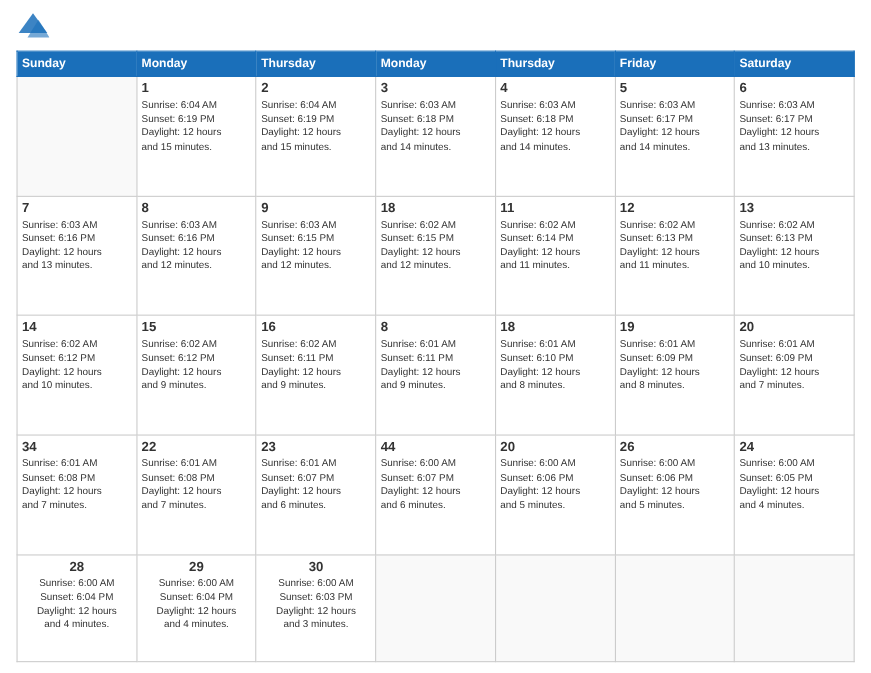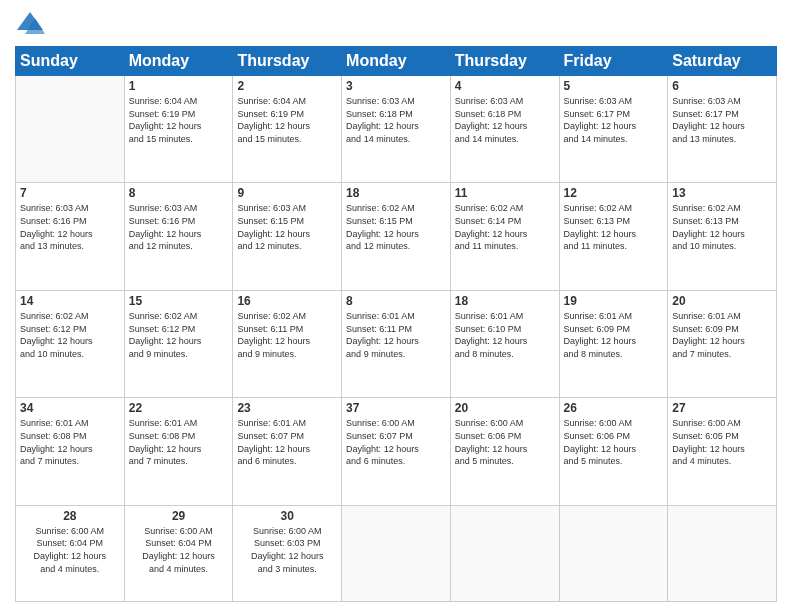--- a/index.html
+++ b/index.html
@@ -63,21 +63,21 @@
     .calendar {
       flex: 1;
       border: 1px solid #ccc;
       border-collapse: collapse;
       width: 100%;
       table-layout: fixed;
     }
     .calendar th {
       background: #1a6fba;
       color: #fff;
-      font-size: 16px;
+      font-size: 11px;
       font-weight: bold;
       padding: 5px 4px;
       border: 1px solid #1a6fba;
       text-align: left;
     }
     .calendar td {
       border: 1px solid #ccc;
       vertical-align: top;
       padding: 3px 4px;
       font-size: 9.5px;
@@ -301,42 +301,42 @@
 and 7 minutes.</div>
           </td>
           <td>
             <span class="day-num">23</span>
             <div class="cell-info" style="white-space: pre-line;">Sunrise: 6:01 AM
 Sunset: 6:07 PM
 Daylight: 12 hours
 and 6 minutes.</div>
           </td>
           <td>
-            <span class="day-num">37</span>
+            <span class="day-num">44</span>
             <div class="cell-info" style="white-space: pre-line;">Sunrise: 6:00 AM
 Sunset: 6:07 PM
 Daylight: 12 hours
 and 6 minutes.</div>
           </td>
           <td>
             <span class="day-num">20</span>
             <div class="cell-info" style="white-space: pre-line;">Sunrise: 6:00 AM
 Sunset: 6:06 PM
 Daylight: 12 hours
 and 5 minutes.</div>
           </td>
           <td>
             <span class="day-num">26</span>
             <div class="cell-info" style="white-space: pre-line;">Sunrise: 6:00 AM
 Sunset: 6:06 PM
 Daylight: 12 hours
 and 5 minutes.</div>
           </td>
           <td>
-            <span class="day-num">27</span>
+            <span class="day-num">24</span>
             <div class="cell-info" style="white-space: pre-line;">Sunrise: 6:00 AM
 Sunset: 6:05 PM
 Daylight: 12 hours
 and 4 minutes.</div>
           </td>
         </tr>
         <tr class="last-row">
           <td>
             <span class="day-num">28</span>
             <div class="cell-info" style="white-space: pre-line;">Sunrise: 6:00 AM

